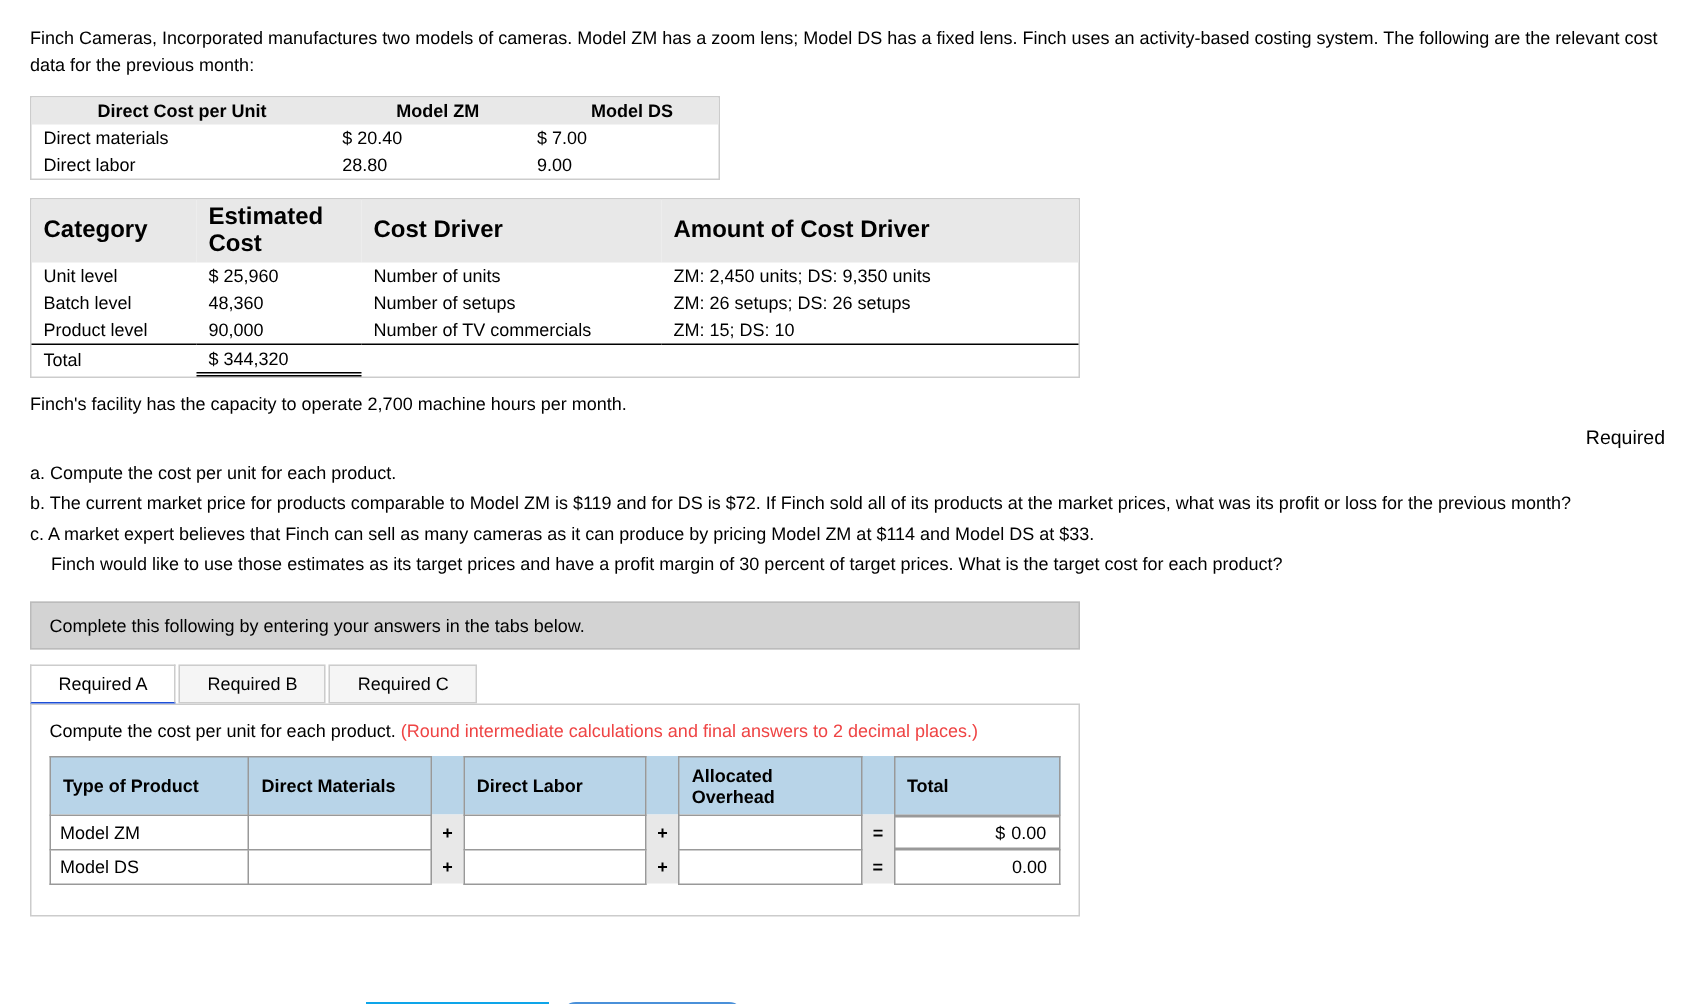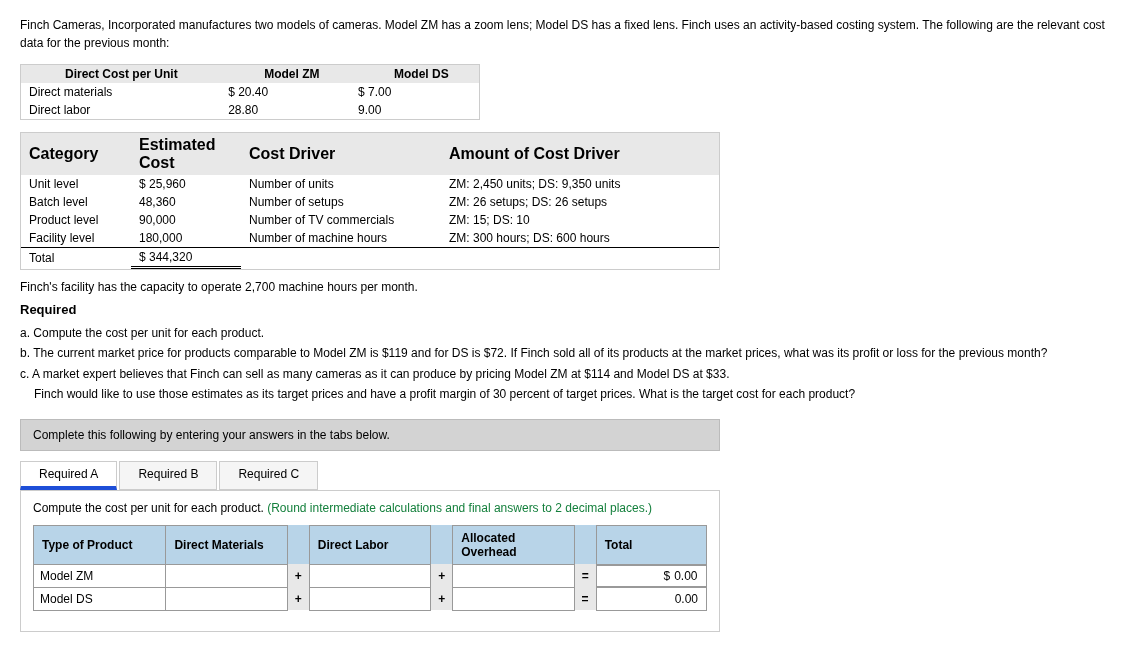--- a/index.html
+++ b/index.html
@@ -55,23 +55,24 @@
       font-size: 12px;
     }
     .overhead-table table tr.total-row td {
       border-top: 1px solid #000;
     }
     .facility-text {
       font-size: 12px;
       margin-bottom: 8px;
     }
     .required-label {
-      font-weight: bold;
+      font-weight: normal;
       font-size: 13px;
       margin-bottom: 6px;
+      text-align: right;
     }
     .questions {
       font-size: 12px;
       line-height: 1.7;
       margin-bottom: 14px;
     }
     .complete-box {
       background: #d3d3d3;
       border: 1px solid #bbb;
       padding: 8px 12px;
@@ -88,35 +89,35 @@
     .tab {
       border: 1px solid #ccc;
       padding: 5px 18px;
       cursor: pointer;
       font-size: 12px;
       background: #f5f5f5;
       margin-right: 2px;
     }
     .tab.active {
       background: #fff;
-      border-bottom: 4px solid #1d4ed8;
+      border-bottom: 1px solid #1d4ed8;
       font-weight: normal;
     }
     .tab-content-area {
       border: 1px solid #ccc;
       padding: 10px 12px;
       width: 700px;
       margin-bottom: 10px;
     }
     .instruction-text {
       font-size: 12px;
       margin-bottom: 10px;
     }
     .instruction-text span.orange {
-      color: #15803d;
+      color: #ef4444;
     }
     .product-table {
       width: 100%;
       border-collapse: collapse;
       margin-bottom: 10px;
       font-size: 12px;
     }
     .product-table th {
       background: #b8d4e8;
       text-align: left;
@@ -234,26 +235,20 @@
       <td>Batch level</td>
       <td>48,360</td>
       <td>Number of setups</td>
       <td>ZM: 26 setups; DS: 26 setups</td>
     </tr>
     <tr>
       <td>Product level</td>
       <td>90,000</td>
       <td>Number of TV commercials</td>
       <td>ZM: 15; DS: 10</td>
-    </tr>
-    <tr>
-      <td>Facility level</td>
-      <td>180,000</td>
-      <td>Number of machine hours</td>
-      <td>ZM: 300 hours; DS: 600 hours</td>
     </tr>
     <tr class="total-row">
       <td>Total</td>
       <td style="border-bottom: 3px double #000;">$ 344,320</td>
       <td></td>
       <td></td>
     </tr>
   </tbody>
     </table>
 </div>

